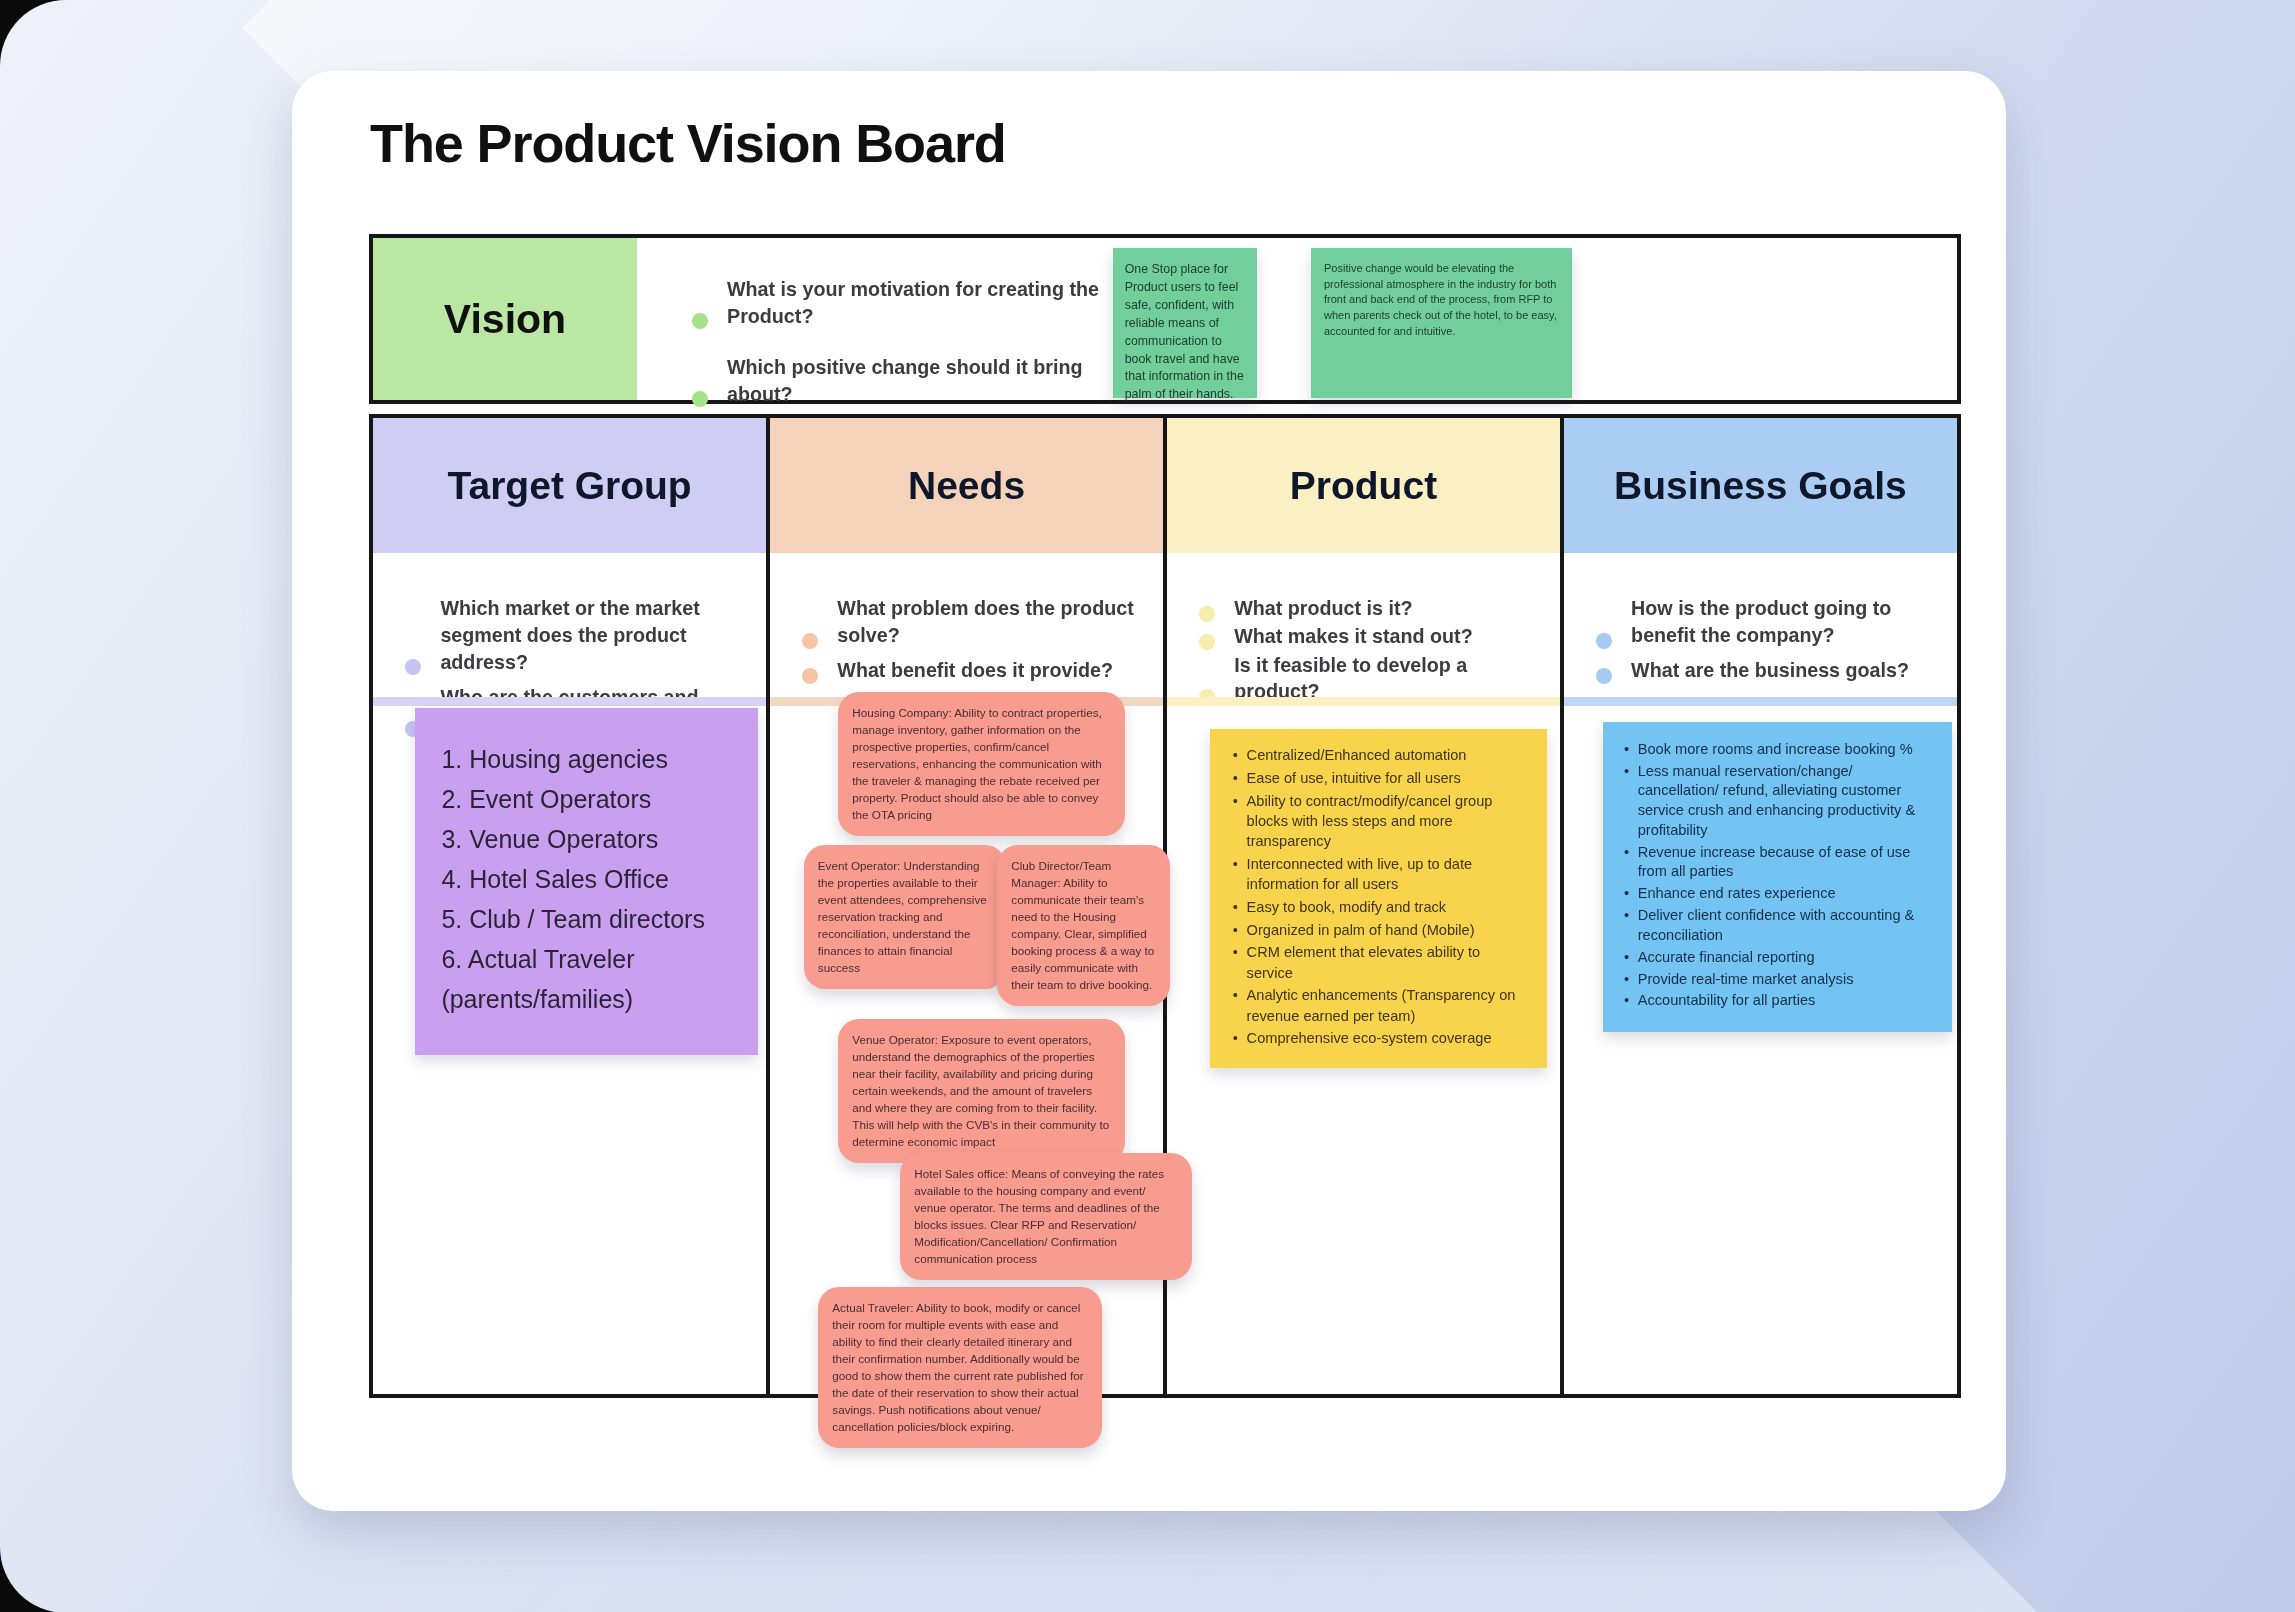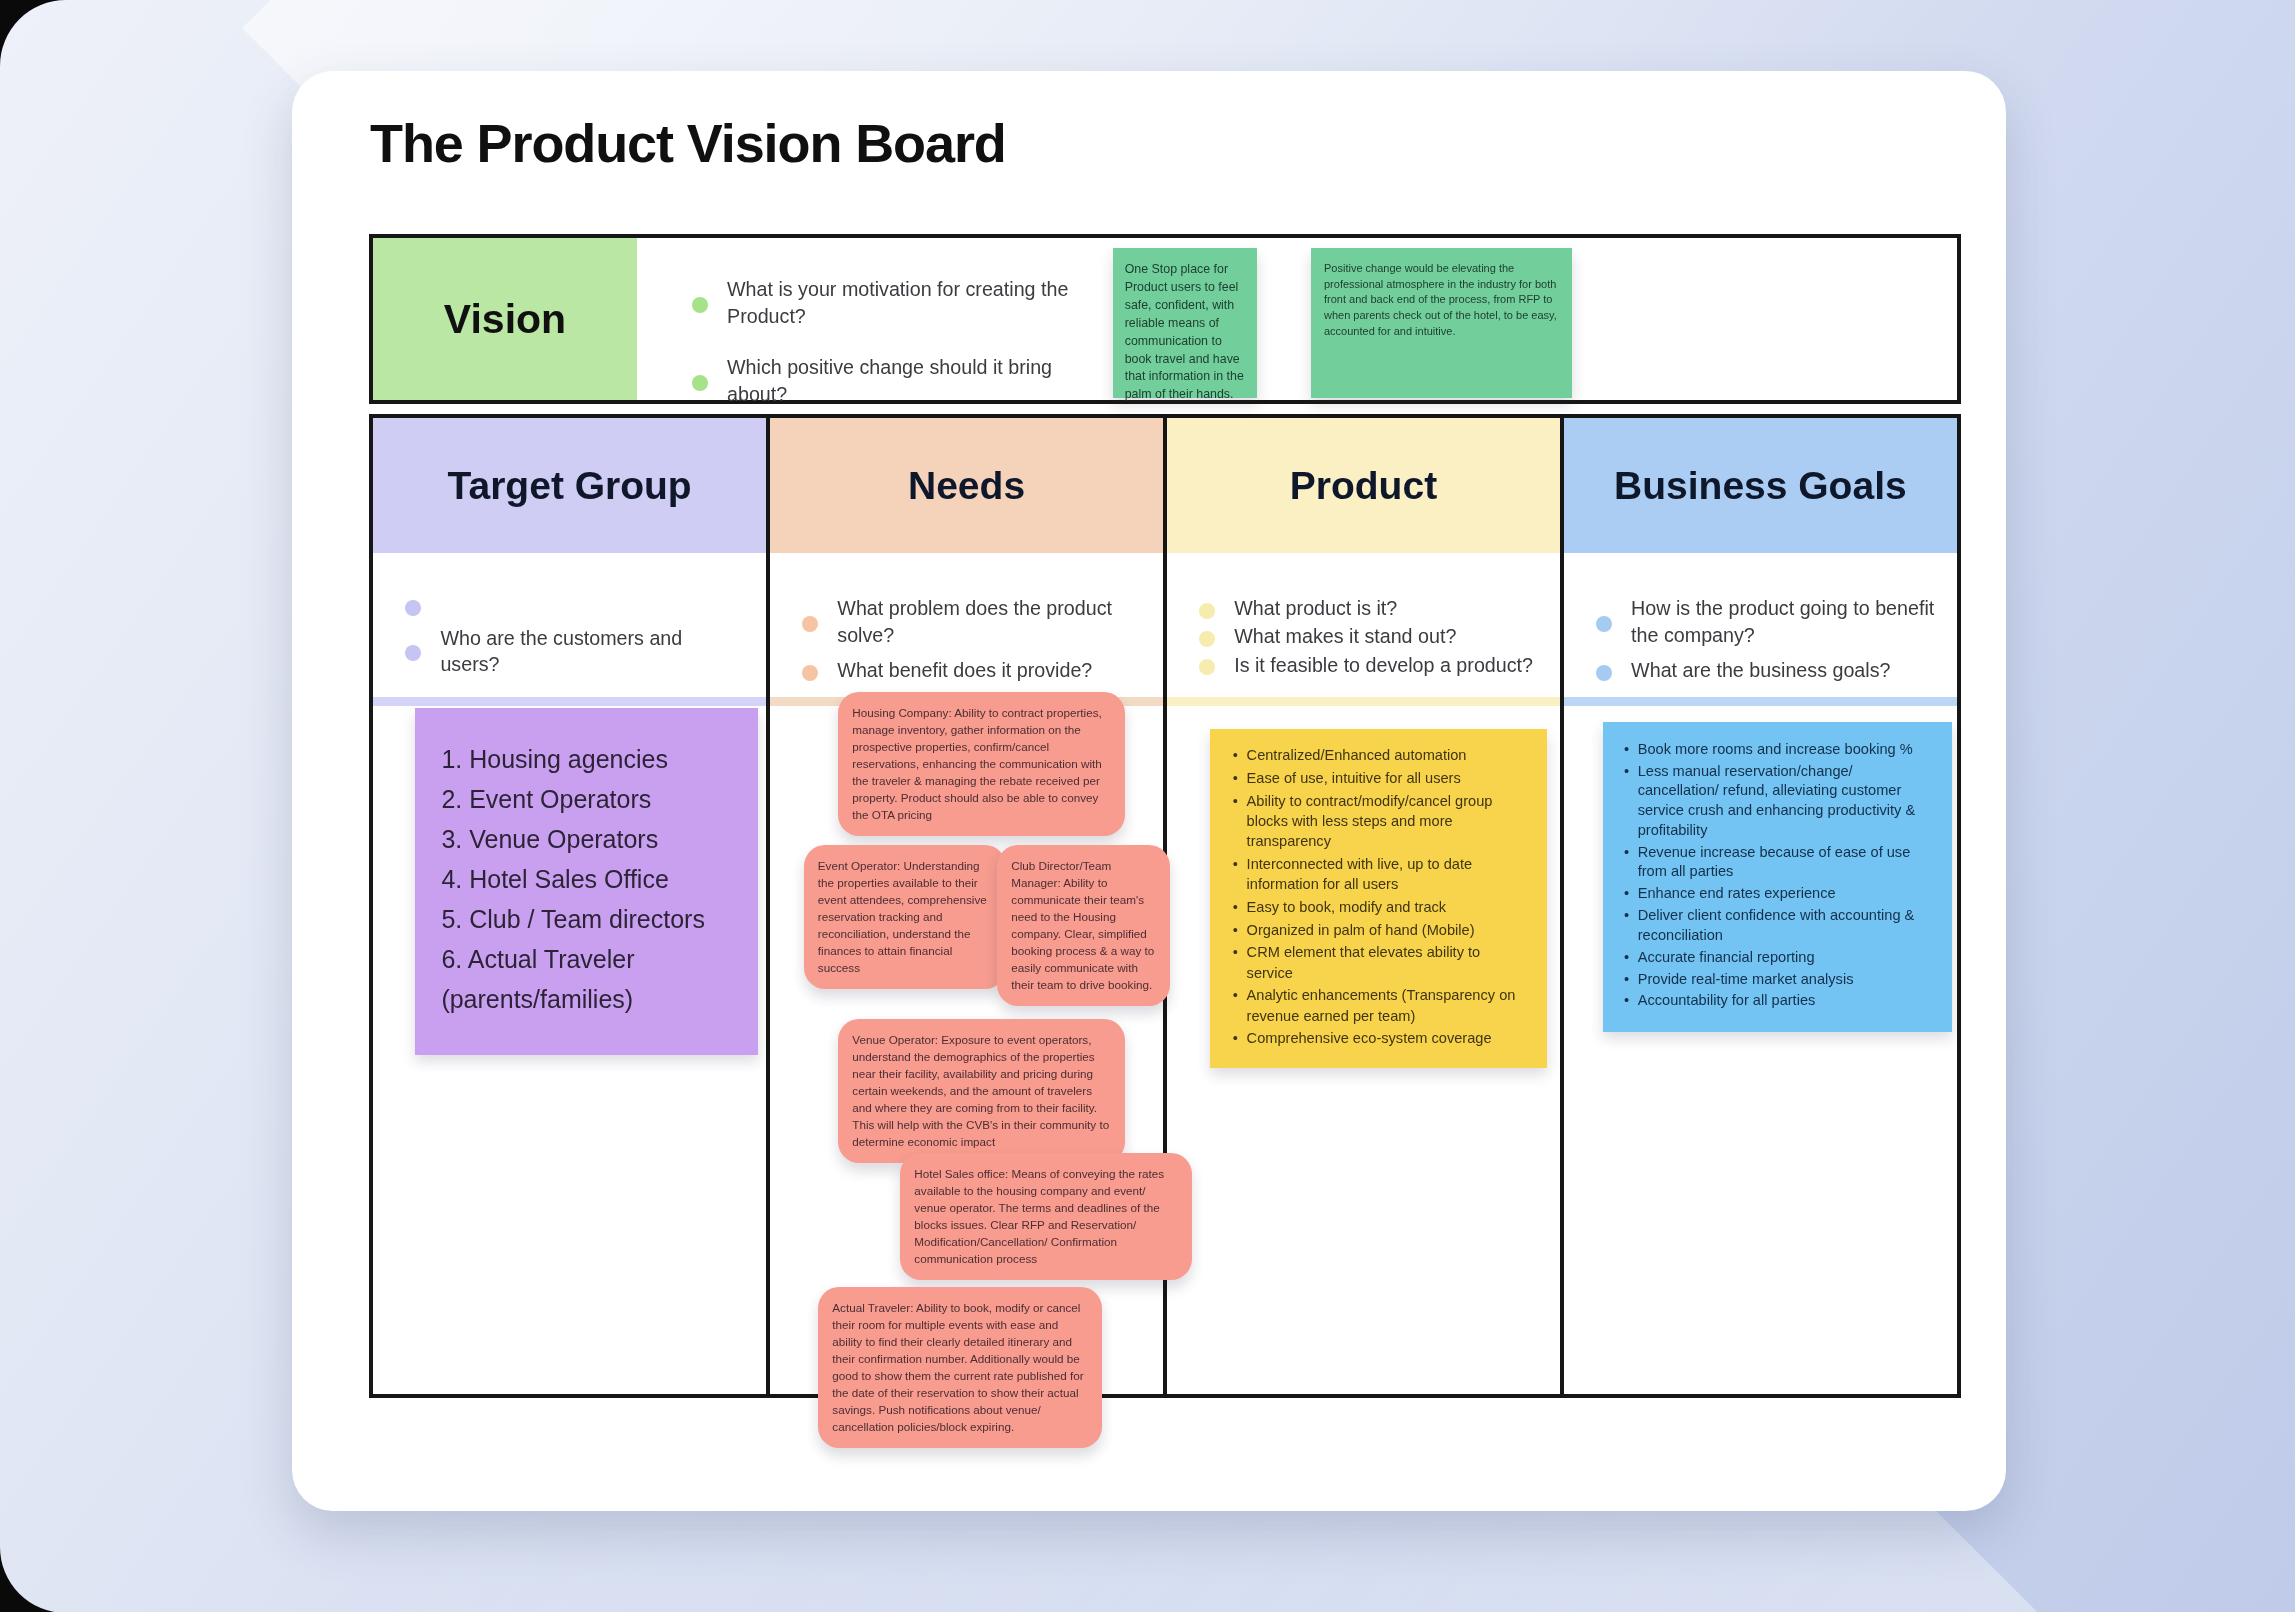--- a/index.html
+++ b/index.html
@@ -37,21 +37,21 @@
   .vision-row{
     position:absolute;left:77px;top:163px;width:1592px;height:170px;
     background:#fff;border:4.4px solid #161616;box-sizing:border-box;
   }
   .vision-label{
     position:absolute;left:0;top:0;bottom:0;width:264px;
     background:#bae7a3;display:flex;align-items:center;justify-content:center;
     font-size:41px;font-weight:800;color:#101010;
   }
   .vision-questions{position:absolute;left:319px;top:38px;width:423px;}
-  .q-row{display:flex;align-items:center;margin-bottom:25px;}
+  .q-row{display:flex;align-items:flex-end;margin-bottom:25px;font-weight:bold;}
   .q-dot{
     width:16px;height:16px;border-radius:50%;flex:0 0 16px;margin-top:4.4px;margin-right:19px;
   }
   .q-text{font-size:19.7px;line-height:1.35;color:#3b3b41;max-width:343px;}
   .vision-questions .q-text{max-width:379px;}
   .dot-green{background:#a6e287;}
   .dot-purple{background:#c6c4f2;}
   .dot-peach{background:#f6c3a4;}
   .dot-yellow{background:#f6ecae;}
   .dot-blue{background:#a6cbf2;}
@@ -133,20 +133,21 @@
     <div class="note note-green vnote-2">Positive change would be elevating the professional atmosphere in the industry for both front and back end of the process, from RFP to when parents check out of the hotel, to be easy, accounted for and intuitive.</div>
   </section>
 
   <section class="columns-row">
 
     <div class="col col-target">
       <div class="col-header hdr-target">Target Group</div>
       <div class="col-questions">
         <div class="q-row">
           <span class="q-dot dot-purple"></span>
+          <span class="q-text">Which market or the market segment does the product address?</span>
         </div>
         <div class="q-row">
           <span class="q-dot dot-purple"></span>
           <span class="q-text">Who are the customers and users?</span>
         </div>
       </div>
       <div class="col-divider div-target"></div>
       <div class="note note-purple tg-note">
         <div>1. Housing agencies</div>
         <div>2. Event Operators</div>

